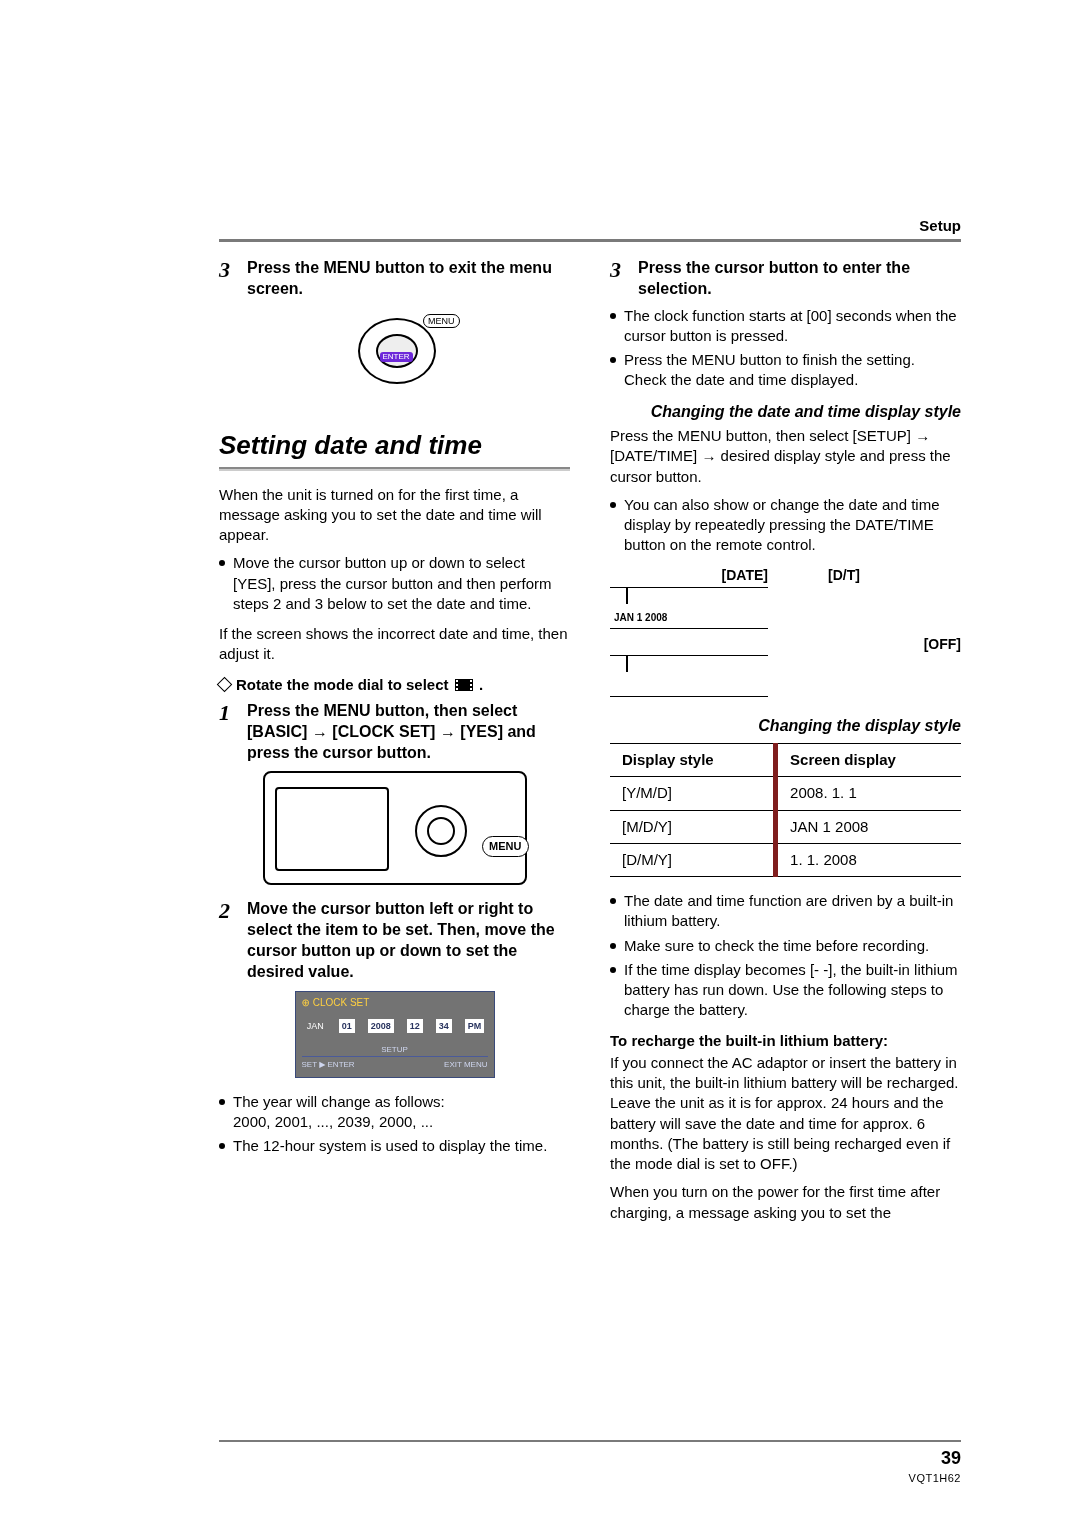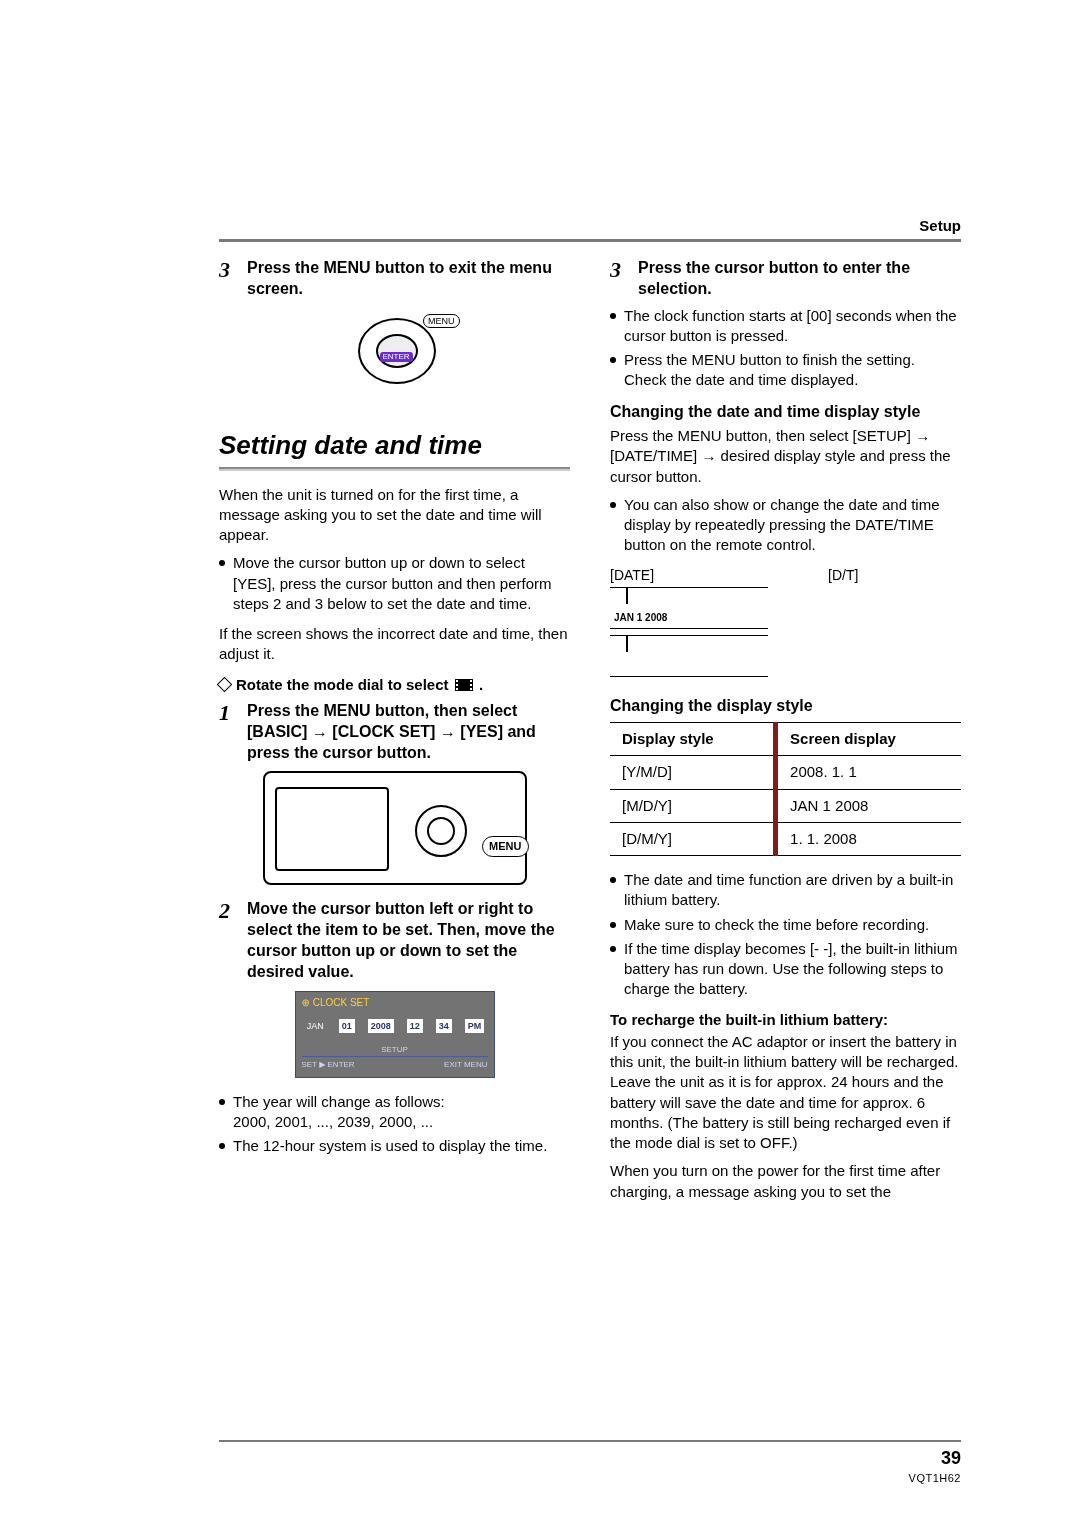--- a/index.html
+++ b/index.html
@@ -93,22 +93,24 @@
     position: absolute;
     left: 0;
     top: 7px;
     width: 6px;
     height: 6px;
     background: #000;
     border-radius: 50%;
   }
   .subhead-italic {
     font-weight: bold;
+    font-style: italic;
     font-size: 16px;
     margin: 10px 0 4px 0;
+    text-align: right;
   }
   .subhead-bold {
     font-weight: bold;
     font-size: 15px;
     margin: 10px 0 2px 0;
   }
   .diamond {
     display: inline-block;
     transform: rotate(45deg);
     width: 9px;
@@ -199,21 +201,21 @@
     display:flex; justify-content:space-between;
     font-size:8px; color:#cfd6ef; border-top:1px solid #4a5a9a; padding-top:3px;
   }
   
   .dt-panel {
     display: flex;
     gap: 60px;
     margin: 6px 0 2px 0;
   }
   .dt-col { }
-  .dt-label { font-weight: normal; font-size: 14px; }
+  .dt-label { font-weight: bold; font-size: 14px; text-align: right; }
   .dt-box {
     margin-top: 2px;
     width: 150px; height: 40px;
     border-top: 1.5px solid #000;
     border-bottom: 1.5px solid #000;
     position: relative;
     font-size: 10px; font-weight: bold;
     padding: 0 4px;
   }
   .dt-box.w2 { width: 170px; }
@@ -393,20 +395,21 @@
           <div class="dt-box">
             <div class="vline"></div>
             <div class="txt">JAN  1 2008</div>
           </div>
         </div>
         <div class="dt-col">
           <div class="dt-label">[D/T]</div>
         </div>
       </div>
       <div class="dt-off-row">
+        <div class="dt-label">[OFF]</div>
         <div class="dt-box">
           <div class="vline"></div>
         </div>
       </div>
 
       <div class="subhead-italic" style="margin-top:18px;">Changing the display style</div>
 
       <table class="ds">
         <tbody>
             <tr>

